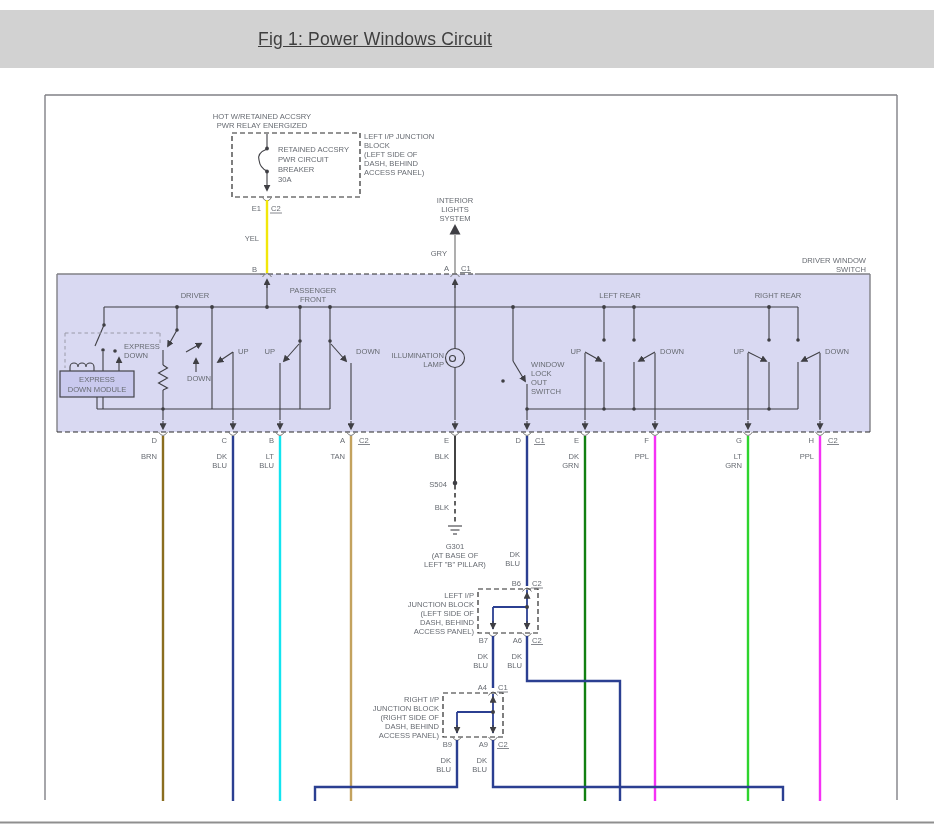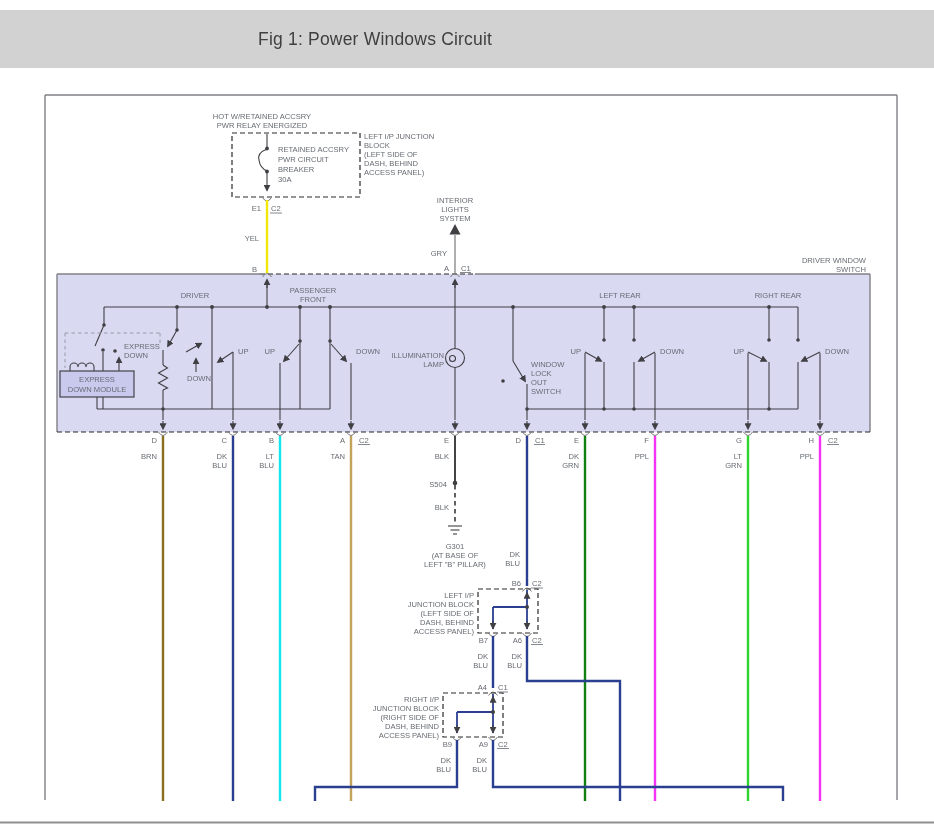--- a/index.html
+++ b/index.html
@@ -1,21 +1,21 @@
 <!DOCTYPE html>
 <html><head>
 <meta charset="utf-8">
 <style>
   html,body{margin:0;padding:0;background:#ffffff;}
   body{width:934px;height:830px;position:relative;overflow:hidden;
        font-family:"Liberation Sans",sans-serif;}
   .titlebar{position:absolute;left:0;top:10px;width:934px;height:58px;
             background:#d2d2d2;}
   .titlebar .title{position:absolute;left:258px;top:0;line-height:58px;
-            font-size:17.5px;color:#3f3f3f;letter-spacing:.2px;}
+            font-size:17.5px;color:#3f3f3f;letter-spacing:.2px;text-decoration:underline;}
   svg.diagram{position:absolute;left:0;top:0;}
   svg text{font-family:"Liberation Sans",sans-serif;font-size:7.6px;
            fill:#676b72;}
   svg text.mid{text-anchor:middle;}
   svg text.end{text-anchor:end;}
   .wire{fill:none;stroke-linecap:butt;}
   .ckt{stroke:#3f3f44;stroke-width:1.1;fill:none;}
   .dot{fill:#3f3f44;stroke:none;}
   .bracket{stroke:#777;stroke-width:1;fill:none;}
   .boxedge{stroke:#808086;stroke-width:1.4;fill:none;}

